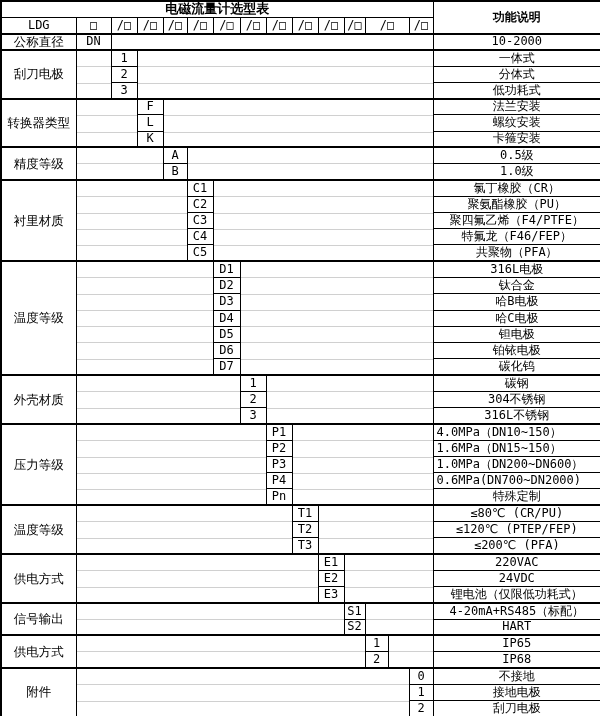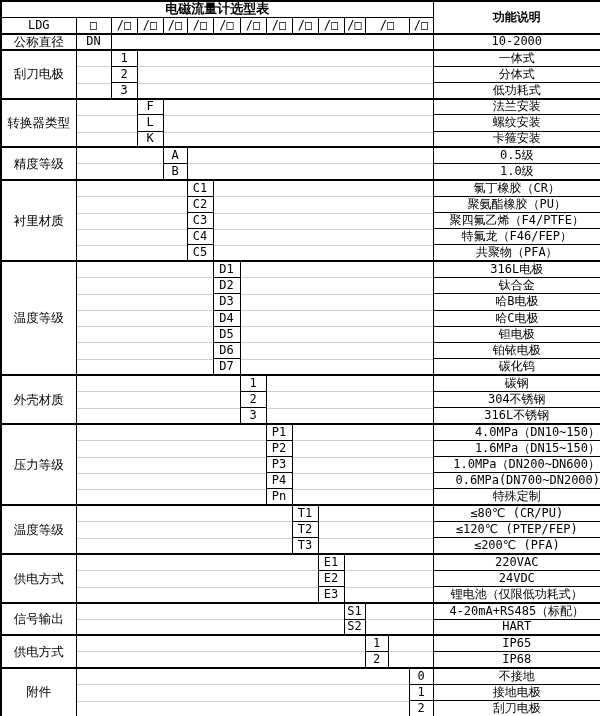--- a/index.html
+++ b/index.html
@@ -23,21 +23,21 @@
     line-height:1.1;
   }
   td.title{font-weight:bold;font-size:13px;}
   td.fnhead{font-weight:bold;font-size:13px;}
   td.glabel{font-size:12.5px;margin-top:32px;}
   td.model{text-align:left;padding-left:6px;margin-top:37px;}
   td.dncell{text-align:left;padding-left:3px;margin-top:14px;}
   td.box{font-size:12px;}
   td.code{font-size:12px;}
   td.desc{border-left:2px solid #000;font-size:12px;}
-  td.desc.left{text-align:right;padding-left:3px;}
+  td.desc.left{text-align:left;padding-left:3px;}
   td.empty{
     background-image:repeating-linear-gradient(
       to bottom,
       #ffffff 0px,#ffffff 15.35px,
       #d0d0d0 15.35px,#d0d0d0 16.27px);
   }
   tr.gsep td{border-top-width:2px;}
 </style>
 </head>
 <body>

